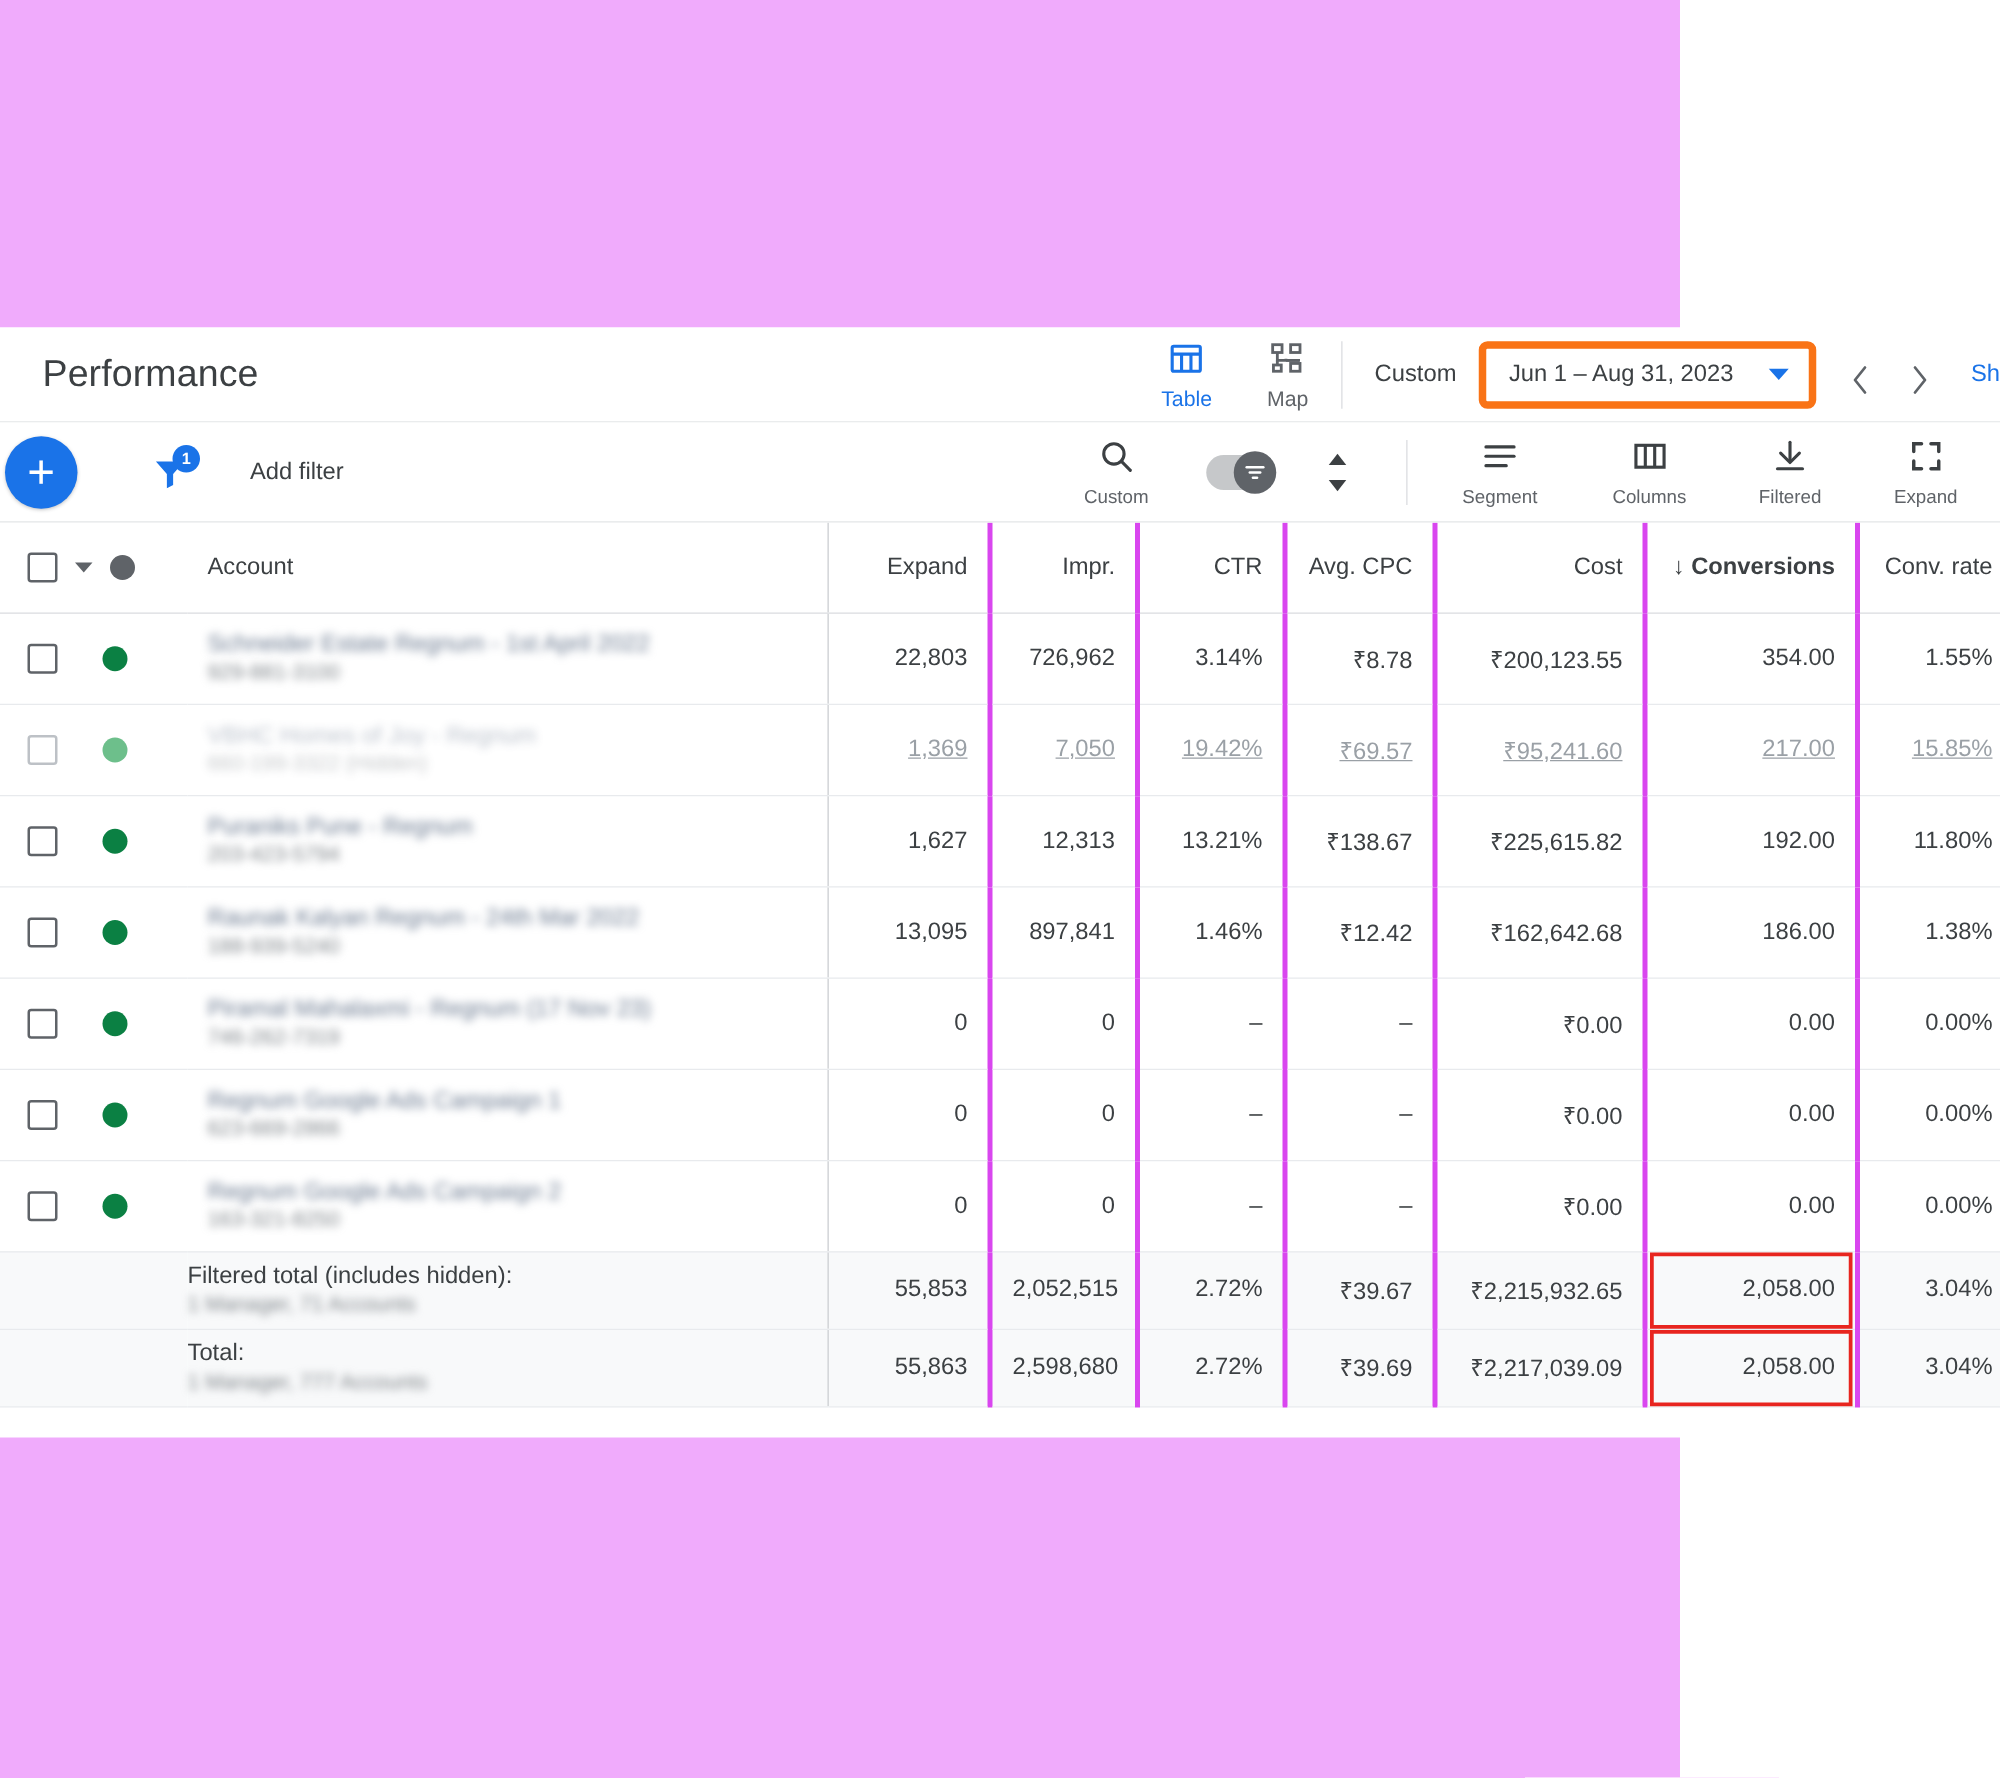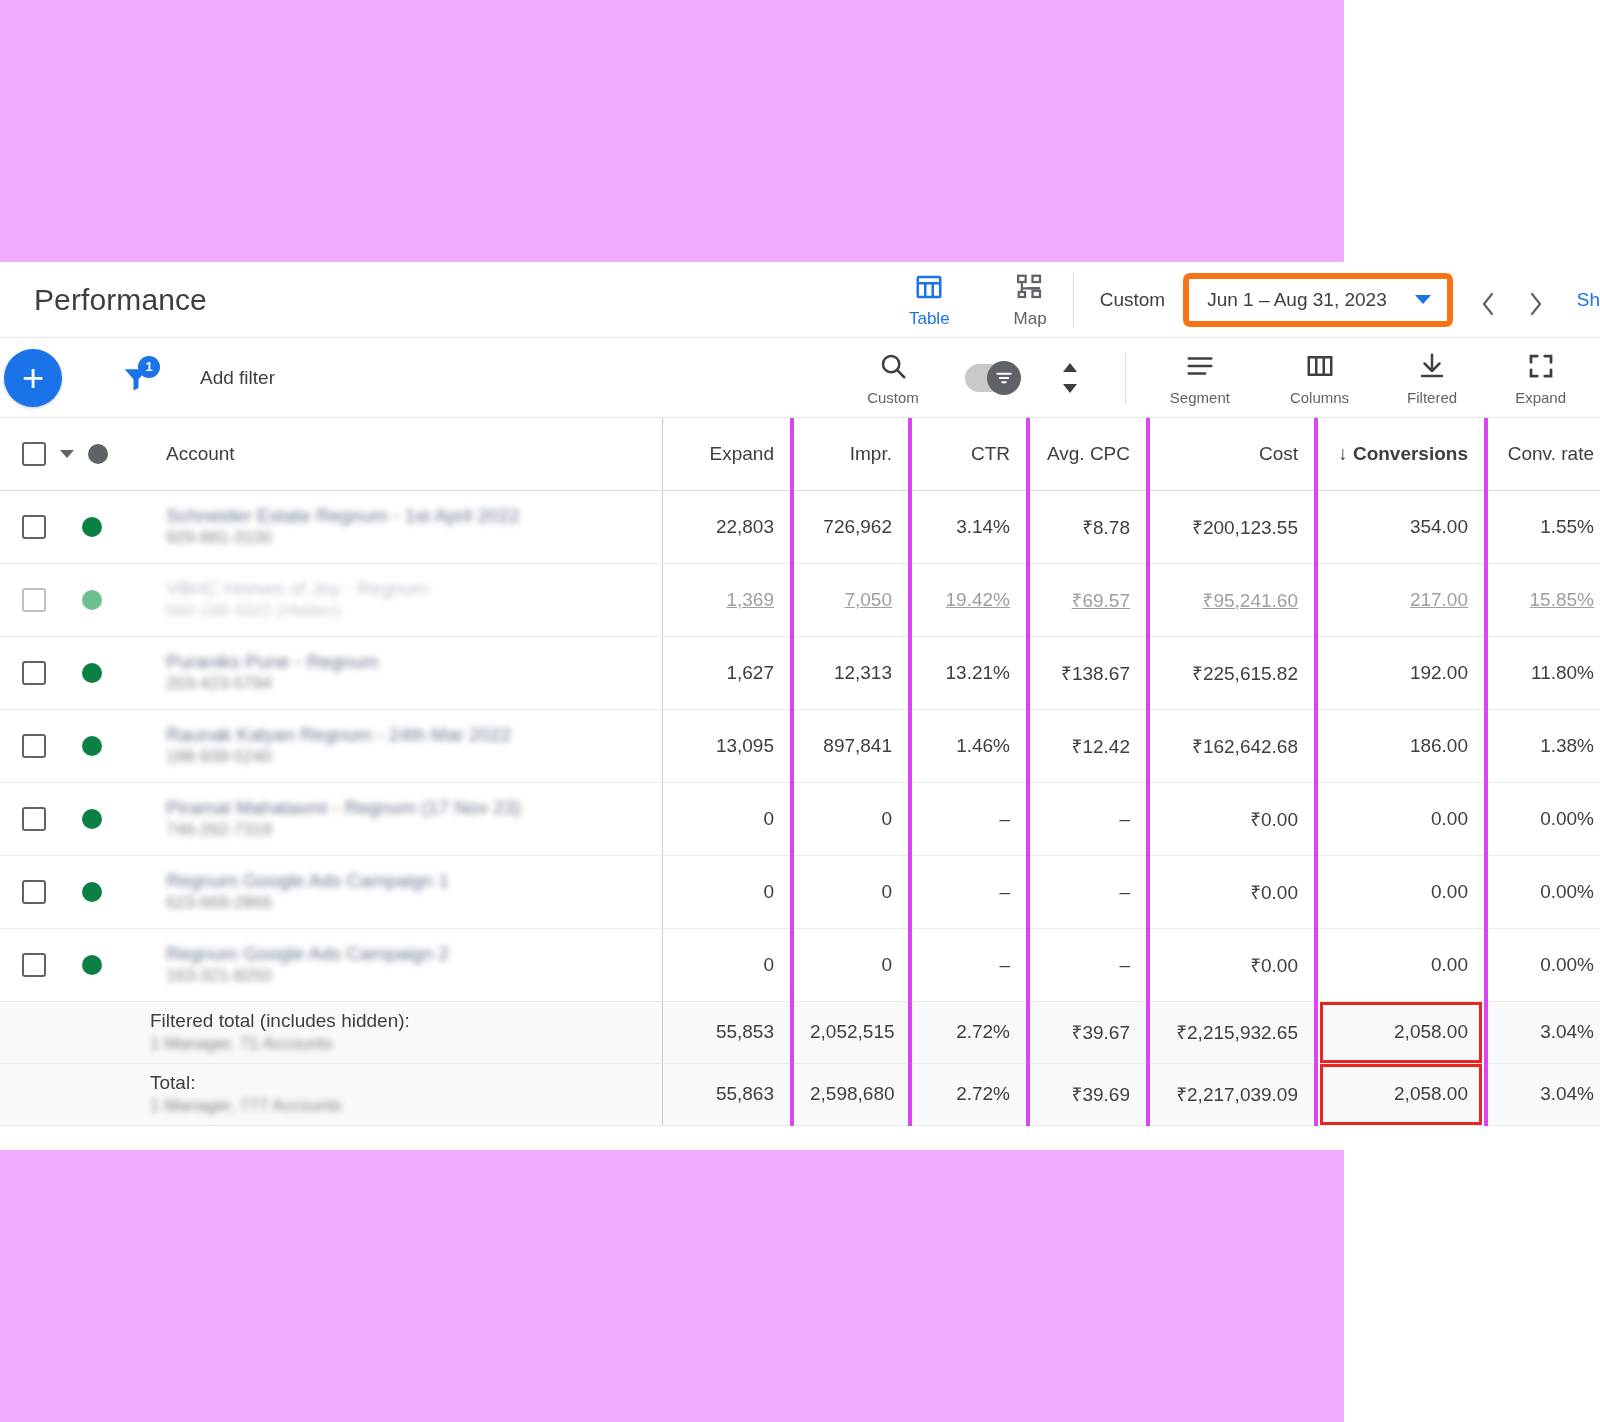--- a/index.html
+++ b/index.html
@@ -24,21 +24,21 @@
     border-bottom: 1px solid #e4e6e8;
     background:#fff;
     position: relative;
   }
   .page-title {
     font-size: 30px; font-weight: 400; color: #3c4043; letter-spacing: .1px;
     white-space: nowrap;
   }
   .header-spacer { flex: 1 1 auto; }
 
-  .viewtoggle { display:flex; align-items:center; gap: 64px; padding-right: 26px; }
+  .viewtoggle { display:flex; align-items:center; gap: 44px; padding-right: 26px; }
   .vt-item { display:flex; flex-direction:column; align-items:center; gap:4px; cursor:pointer; }
   .vt-label { font-size: 17px; line-height: 1; }
   .vt-item.active .vt-label { color:#1a73e8; }
   .vt-item:not(.active) .vt-label { color:#5f6368; }
 
   .hdr-divider { width:1px; height:54px; background:#dadce0; margin: 0 26px 0 0; }
 
   .daterange { display:flex; align-items:center; gap:0; }
   .dr-custom { font-size:19px; color:#3c4043; margin-right:18px; white-space:nowrap; }
   .dr-box {

